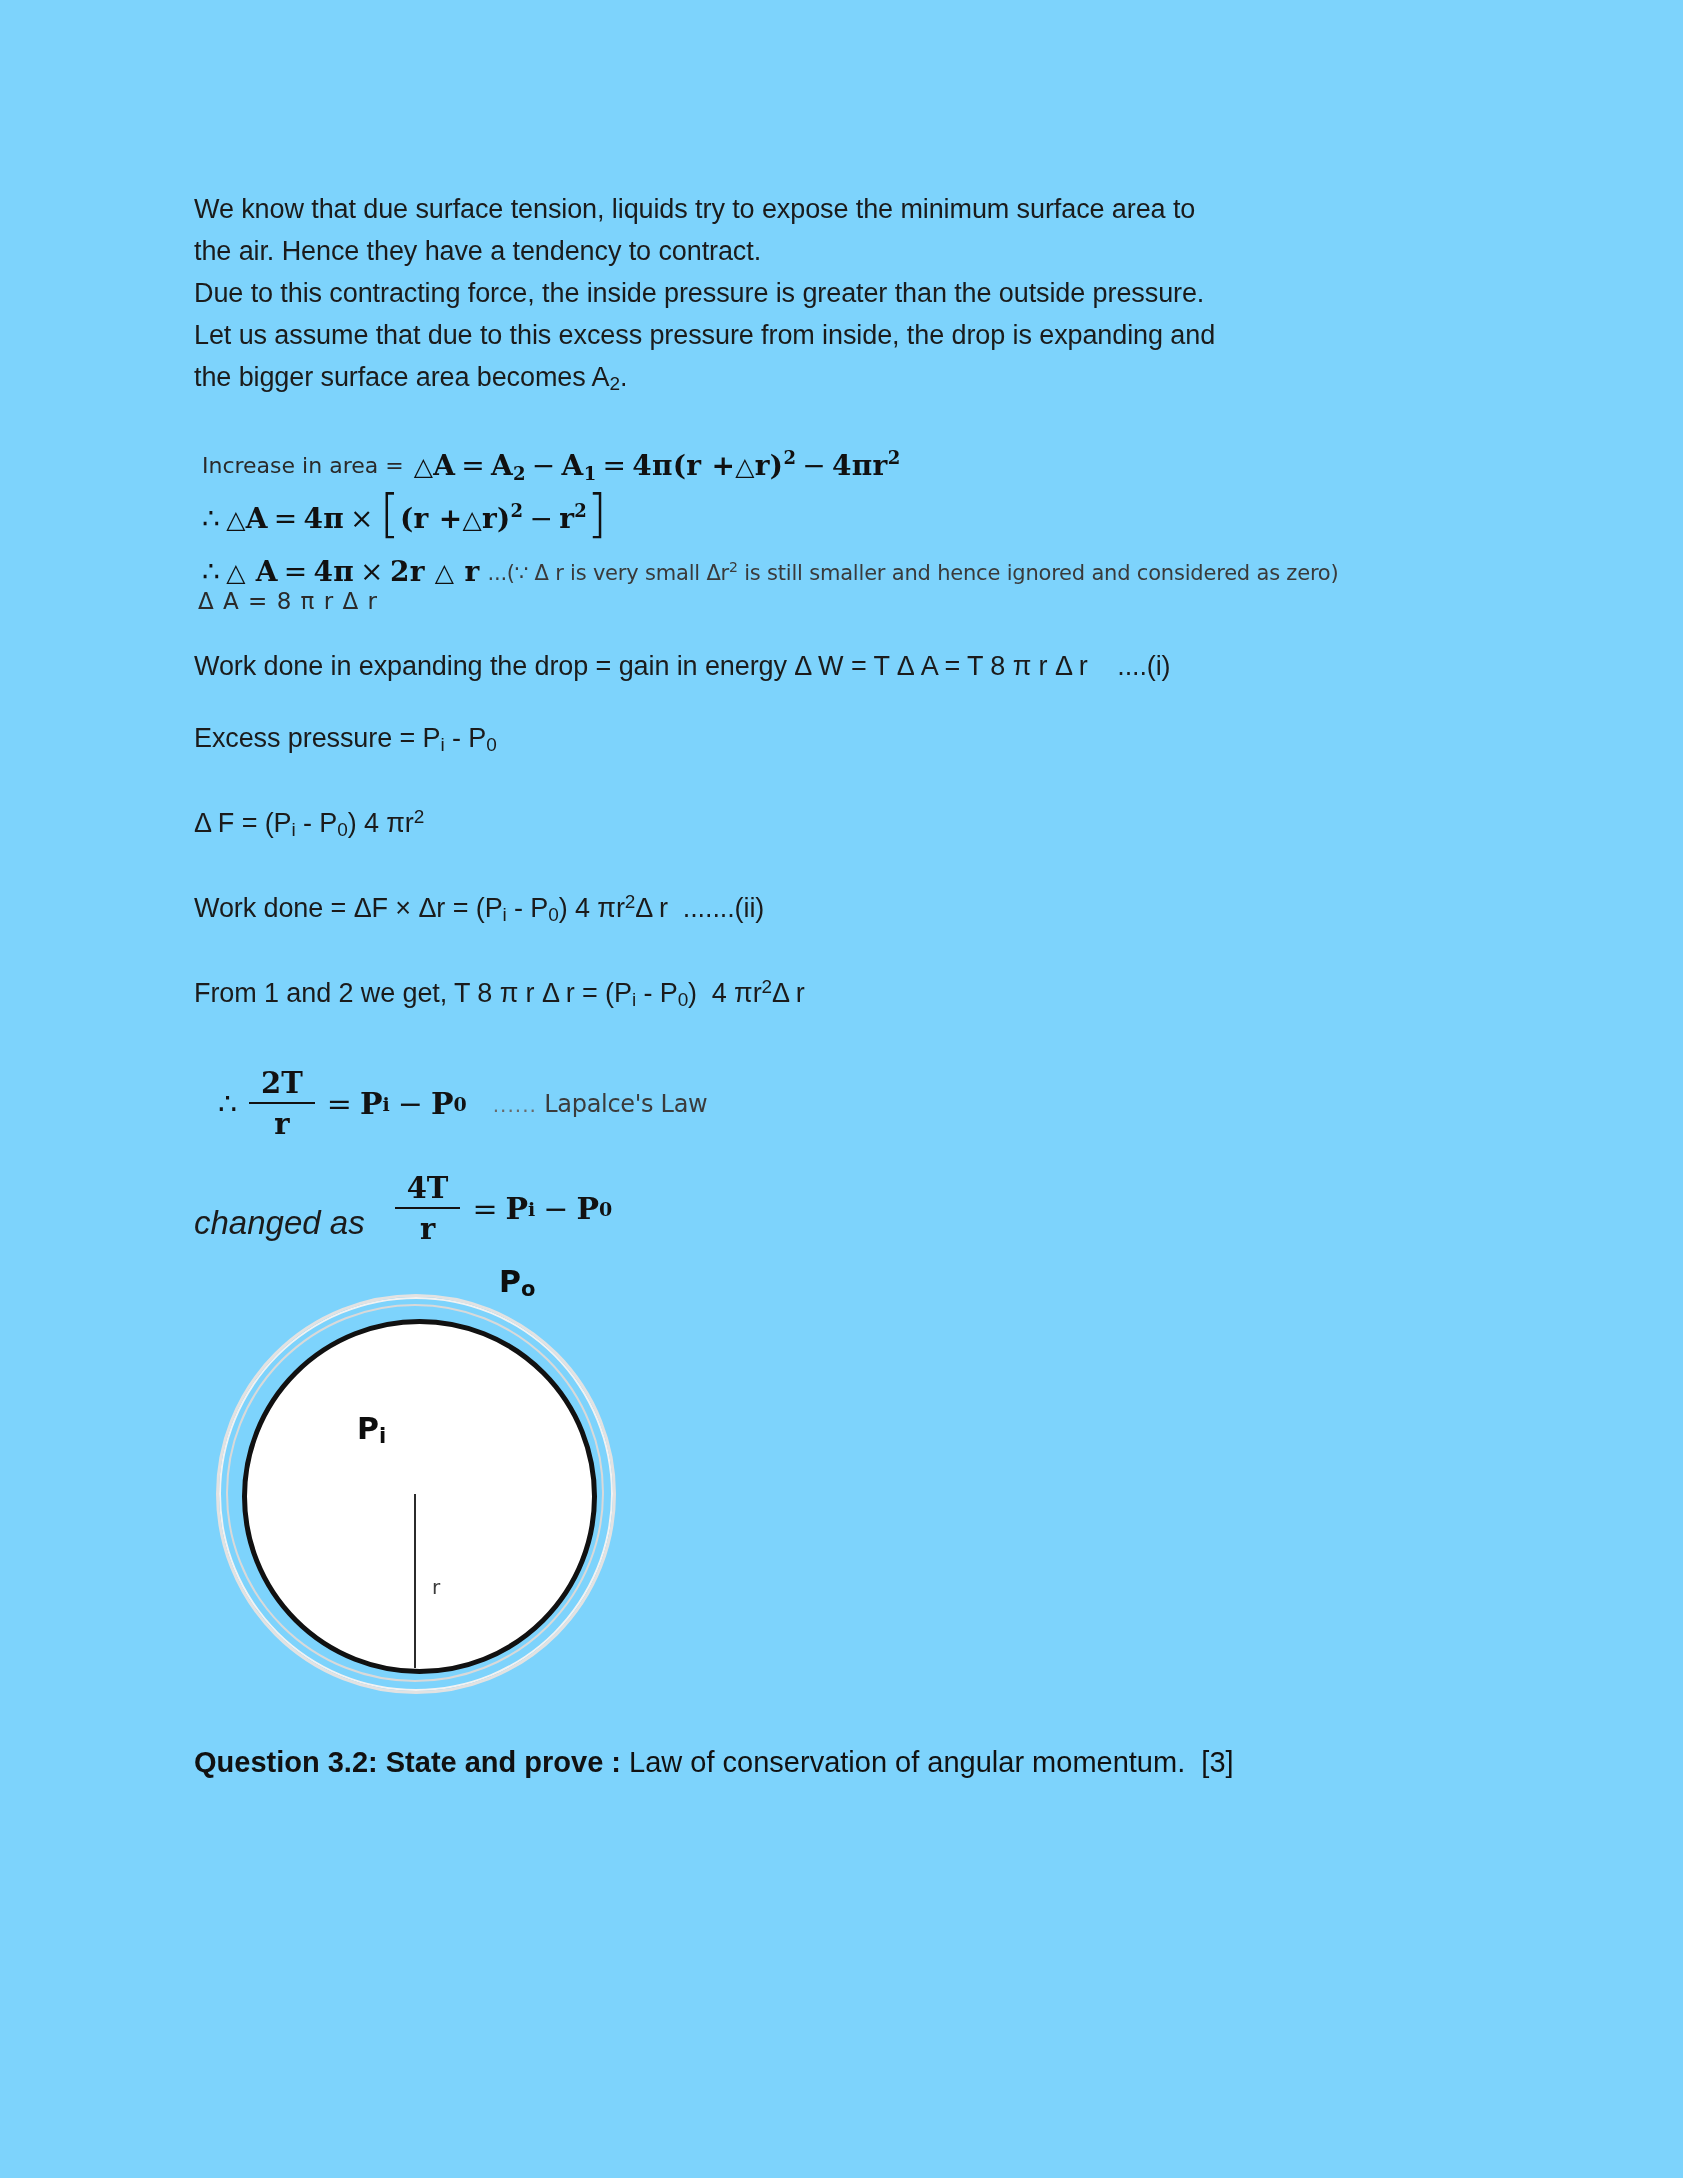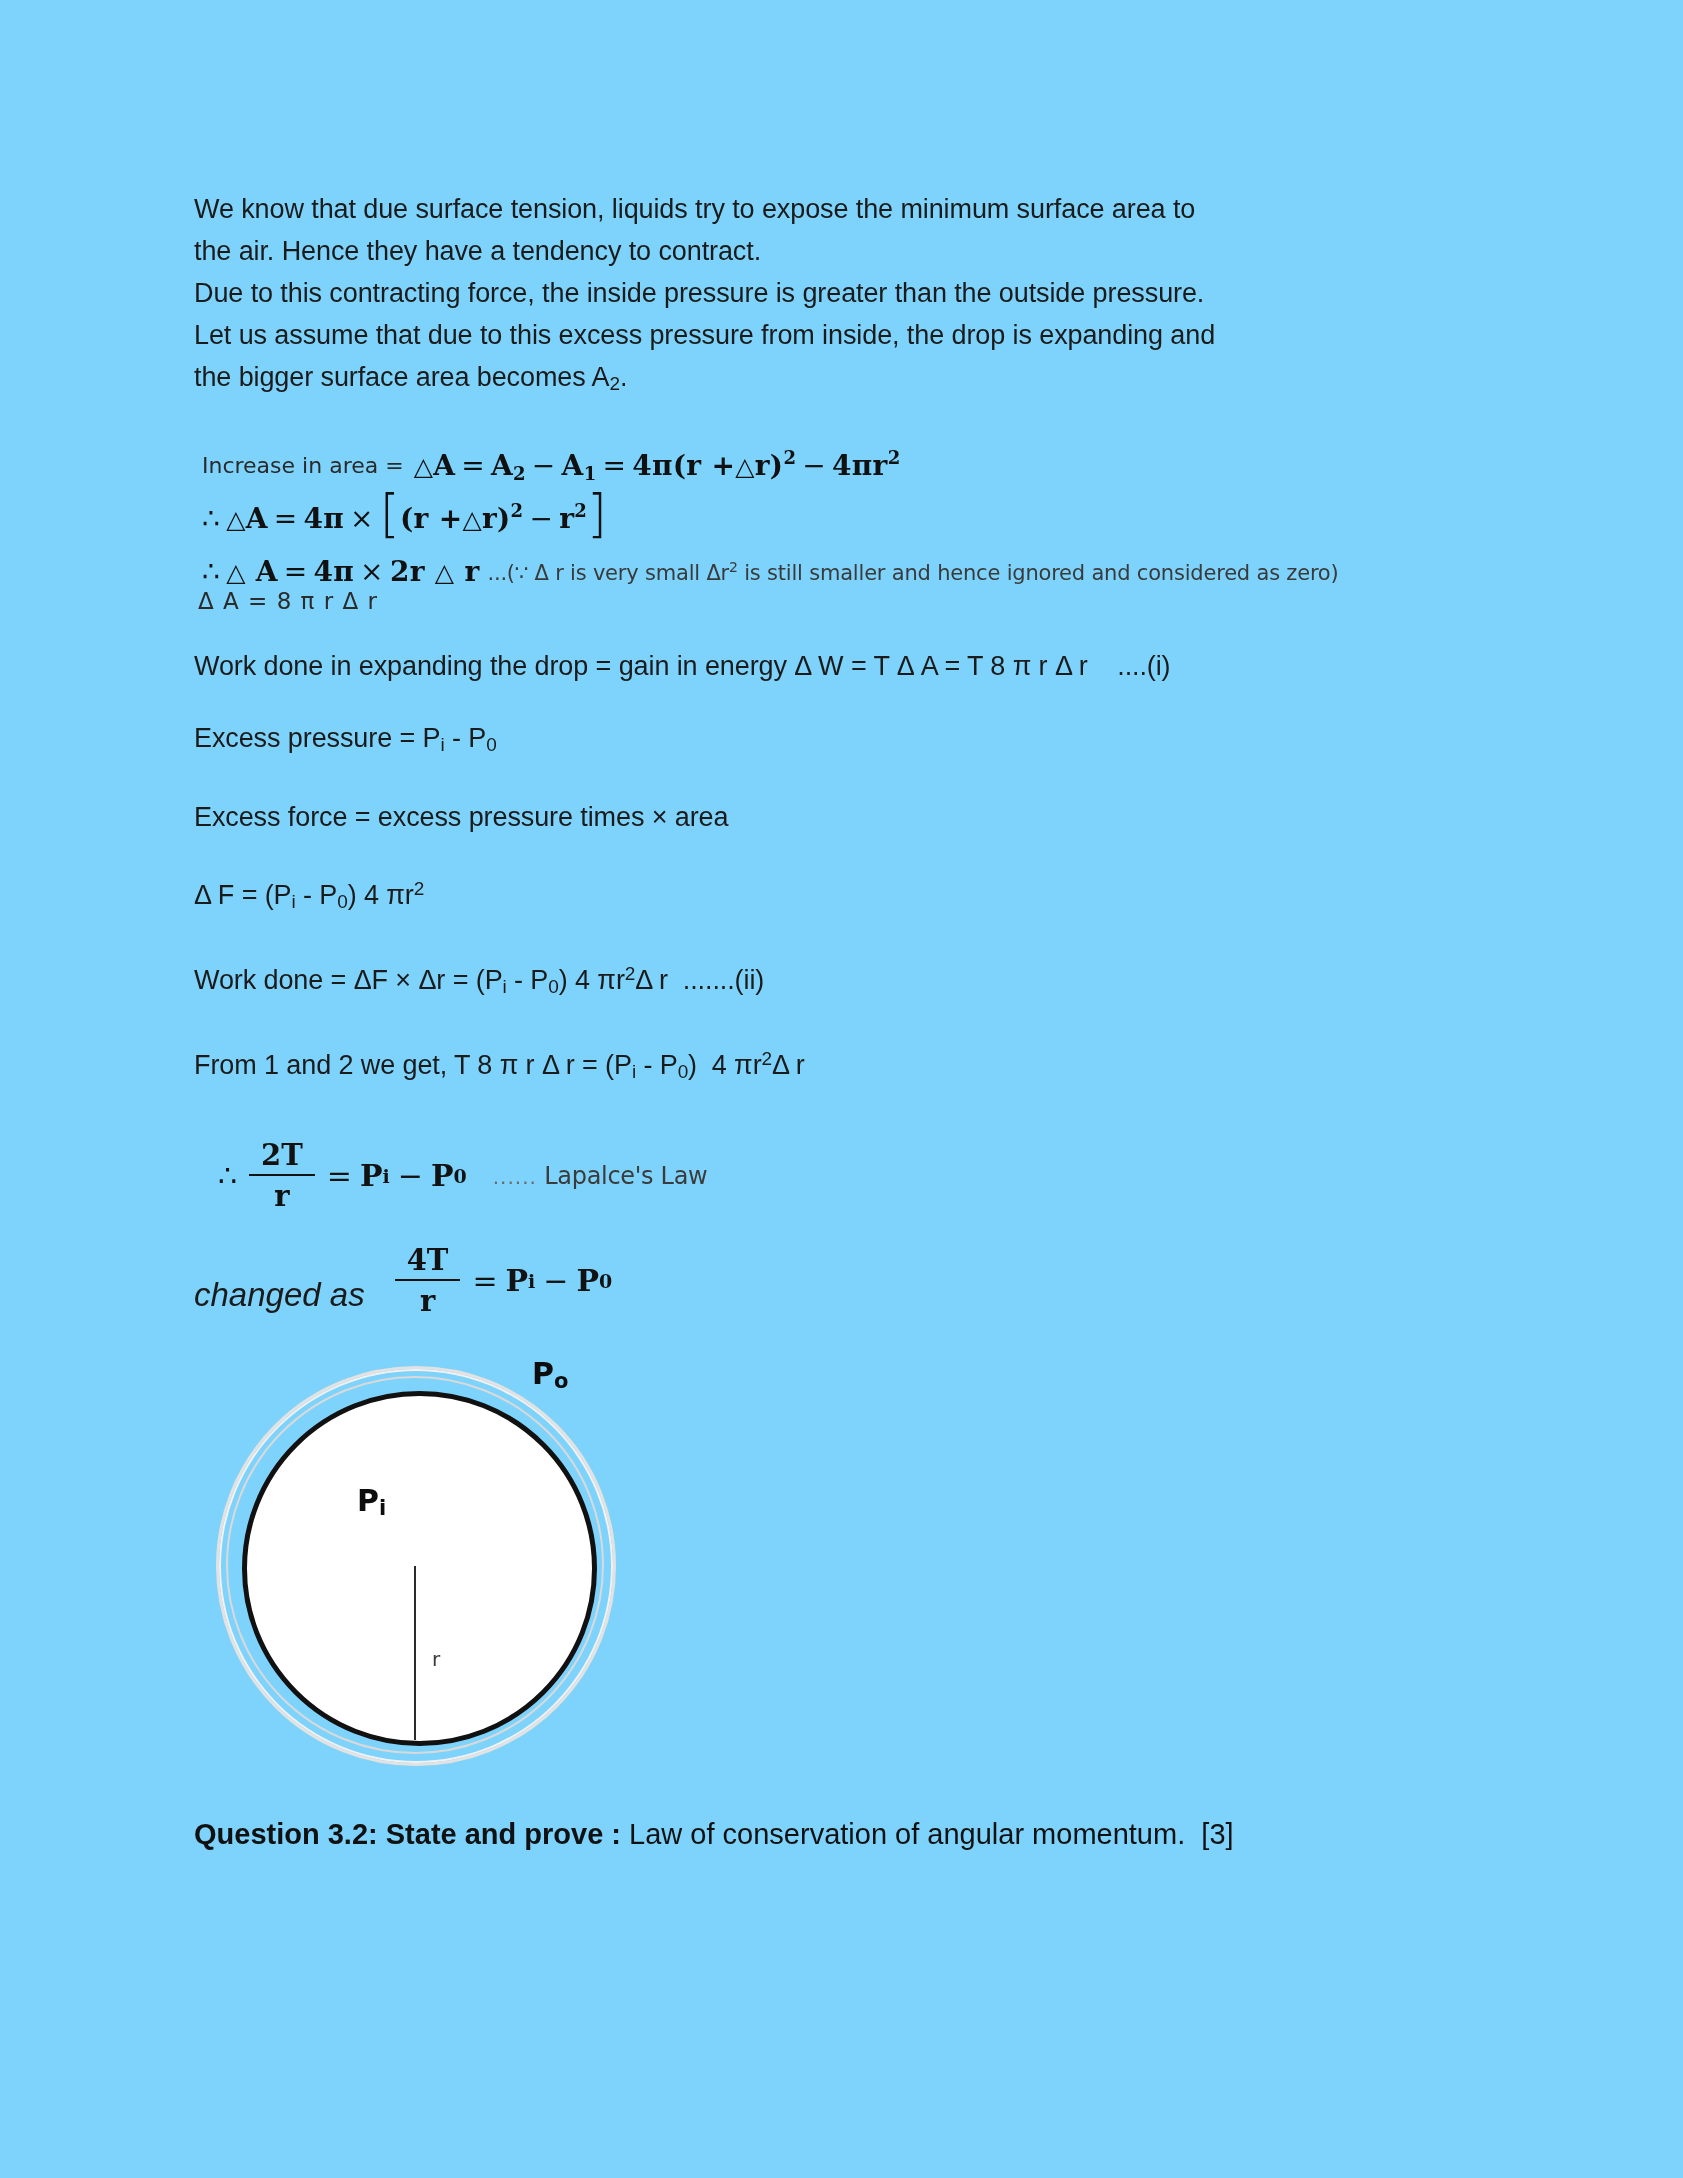--- a/index.html
+++ b/index.html
@@ -193,26 +193,25 @@
     background: #ffffff;
   }
   .radius-line {
     position: absolute;
     left: 206px; top: 230px;
     width: 2px; height: 174px;
     background: #2b2b2b;
   }
   .lbl-po {
     position: absolute;
-    left: 324px; top: 0px;
+    left: 291px; top: 0px;
     font-family: "DejaVu Sans", sans-serif;
     font-weight: bold;
     font-size: 30px;
     color: #0d0d0d;
-    margin-top: 20px;
   }
   .lbl-po sub { font-size: 21px; vertical-align: -4px; }
   .lbl-pi {
     position: absolute;
     left: 149px; top: 147px;
     font-family: "DejaVu Sans", sans-serif;
     font-weight: bold;
     font-size: 30px;
     color: #0d0d0d;
   }
@@ -274,21 +273,20 @@
       <div class="mathrow mrow-4">
         <span class="plainmath">Δ A = 8 π r Δ r</span>
       </div>
     </div>
 
     <div class="bodyline">Work done in expanding the drop = gain in energy Δ W = T Δ A = T 8 π r Δ r    ....(i)</div>
 
 
     <div class="bodyline"><span>Excess pressure = P</span><sub>i</sub><span> - P</span><sub>0</sub></div>
 
-    <div class="bodyline">Excess force = excess pressure times × area</div>
 
     <div class="bodyline"><span>Δ F = (P</span><sub>i</sub><span> - P</span><sub>0</sub><span>) 4 πr</span><sup>2</sup></div>
 
     <div class="bodyline"><span>Work done = ΔF × Δr = (P</span><sub>i</sub><span> - P</span><sub>0</sub><span>) 4 πr</span><sup>2</sup><span>Δ r  .......(ii)</span></div>
 
     <div class="bodyline"><span>From 1 and 2 we get, T 8 π r Δ r = (P</span><sub>i</sub><span> - P</span><sub>0</sub><span>)  4 πr</span><sup>2</sup><span>Δ r</span></div>
 
     <div class="fraceq">
       <span class="op">∴</span>
       <span class="frac">

